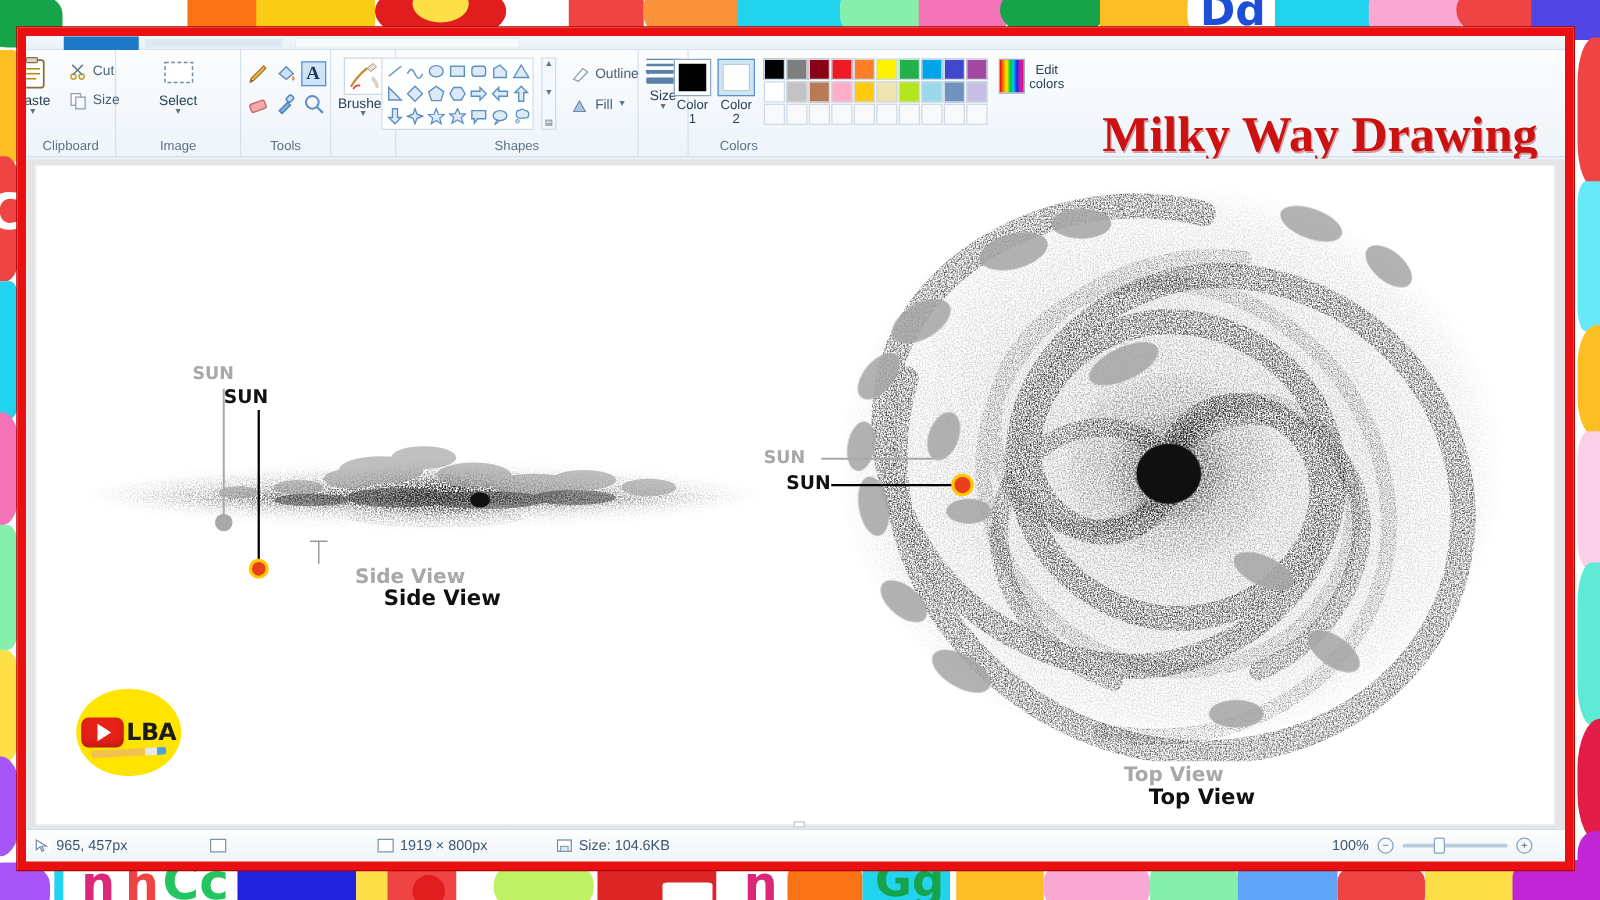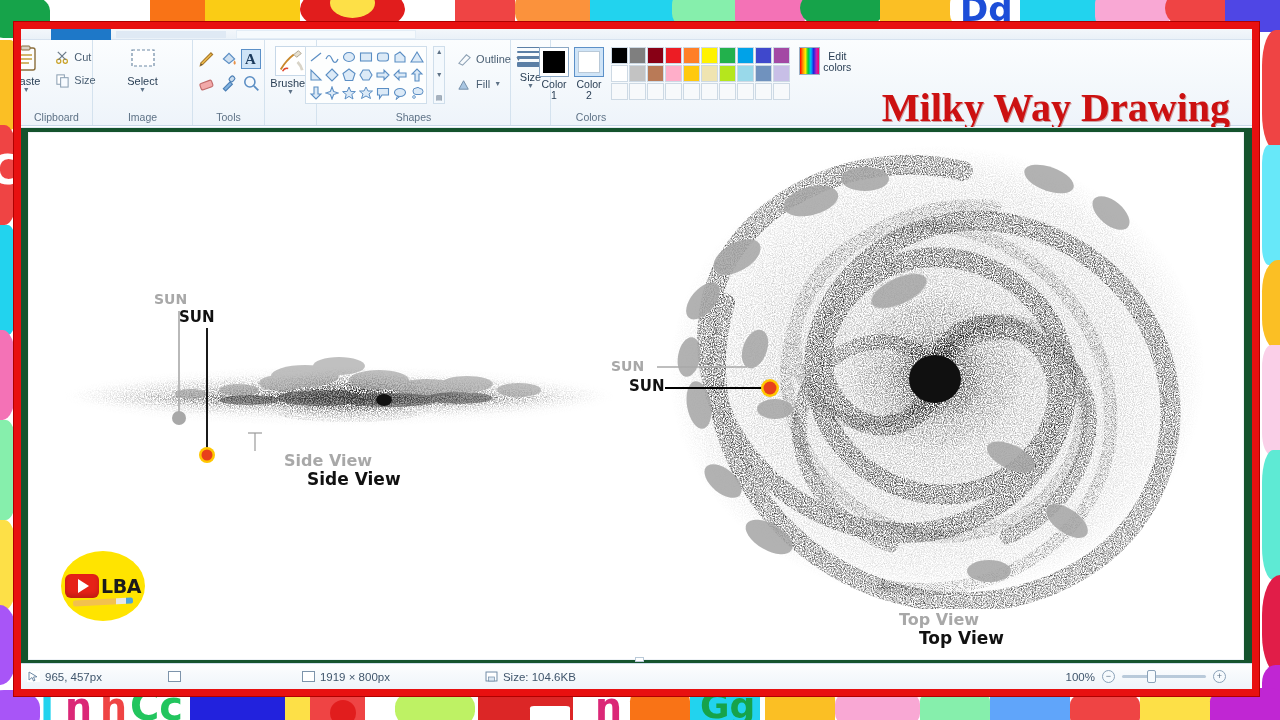--- a/index.html
+++ b/index.html
@@ -155,21 +155,21 @@
     color: #cc1111;
     letter-spacing: 0px;
     white-space: nowrap;
     text-shadow: 1px 1px 0 rgba(150,0,0,.35);
   }
 
   
   #canvas-area {
     position: absolute;
     left: 0; top: 98px; right: 0; bottom: 26px;
-    background: #14532d;
+    background: #e5e5e5;
     border-top: 1px solid #dfe9f2;
     overflow: hidden;
   }
   #canvas-sheet {
     position: absolute; left: 7px; top: 4px;
     width: 1216px; height: 528px;
     background: #ffffff;
     border: 1px solid #eef2f6;
   }
 
@@ -792,21 +792,21 @@
         <span>965, 457px</span>
       </div>
       <div class="sb-item" style="margin-left:66px;">
         <span class="sb-ico"></span>
         <span></span>
       </div>
       <div class="sb-item" style="margin-left:116px;">
         <span class="sb-ico"></span>
         <span>1919 × 800px</span>
       </div>
-      <div class="sb-item" style="margin-left:95px;">
+      <div class="sb-item" style="margin-left:55px;">
         <svg class="sb-ico" viewBox="0 0 13 11" style="border:none;">
           <rect x="1" y="1" width="11" height="9" fill="#fff" stroke="#6f8aa5" stroke-width="1"></rect>
           <rect x="3.5" y="6" width="6" height="4" fill="#dbe7f2" stroke="#6f8aa5" stroke-width=".7"></rect>
         </svg>
         <span>Size: 104.6KB</span>
       </div>
 
       <div id="zoom-area">
         <span>100%</span>
         <span class="zoom-btn">−</span>

